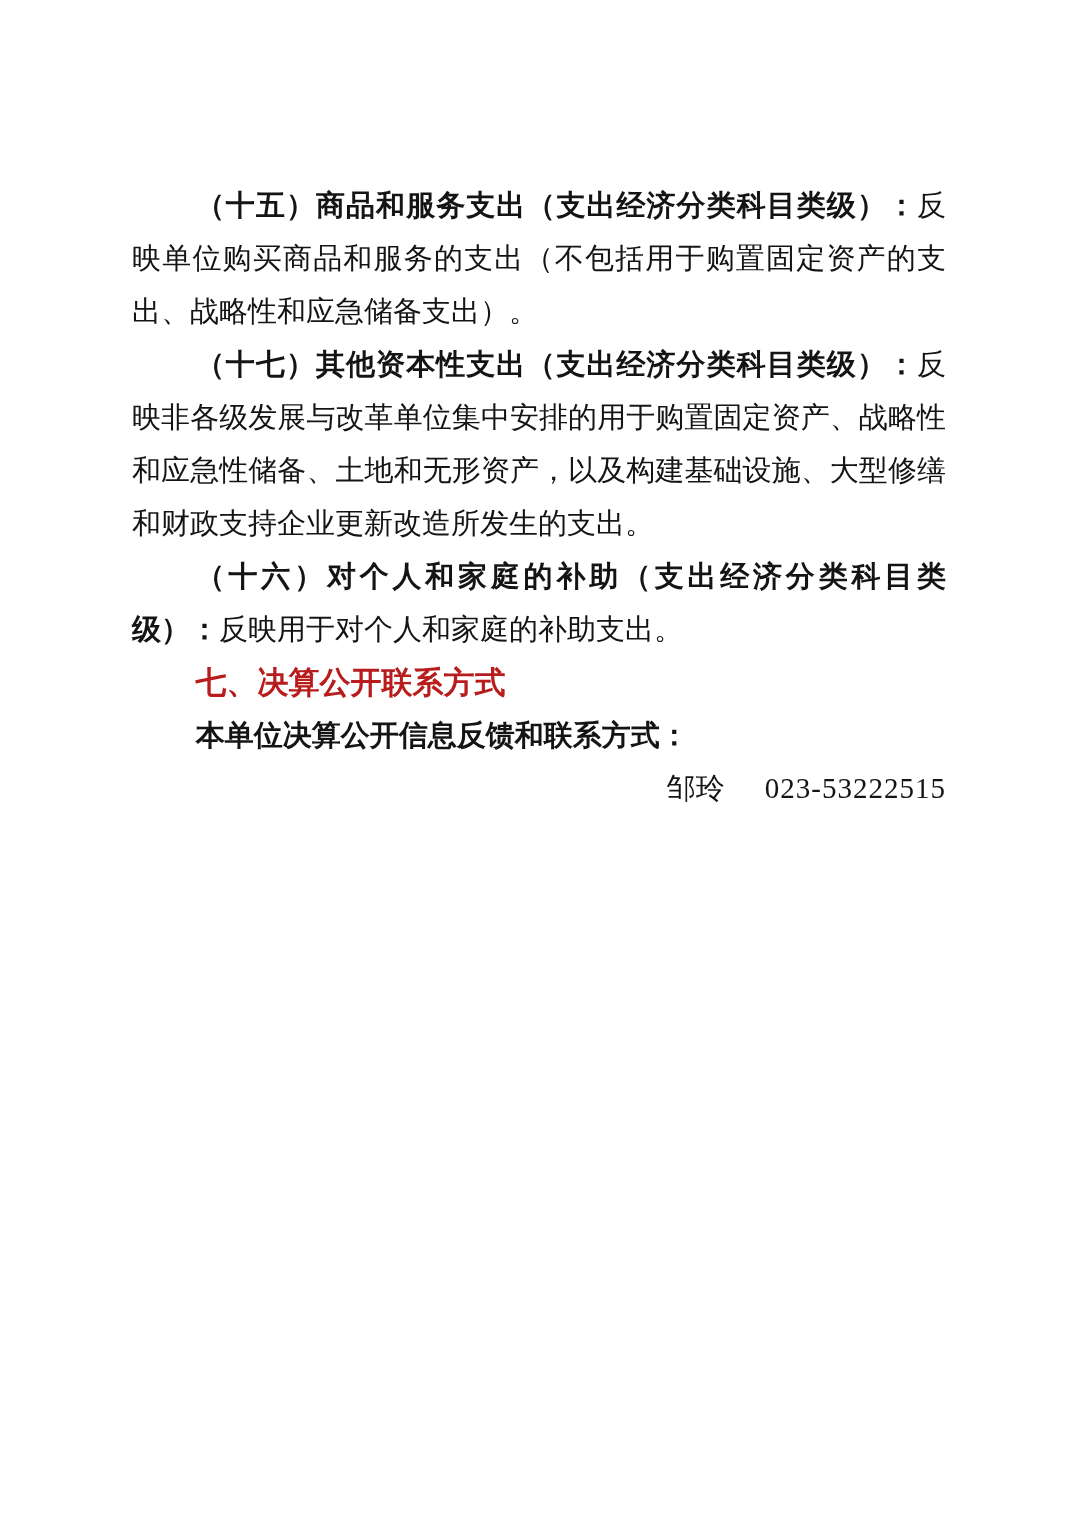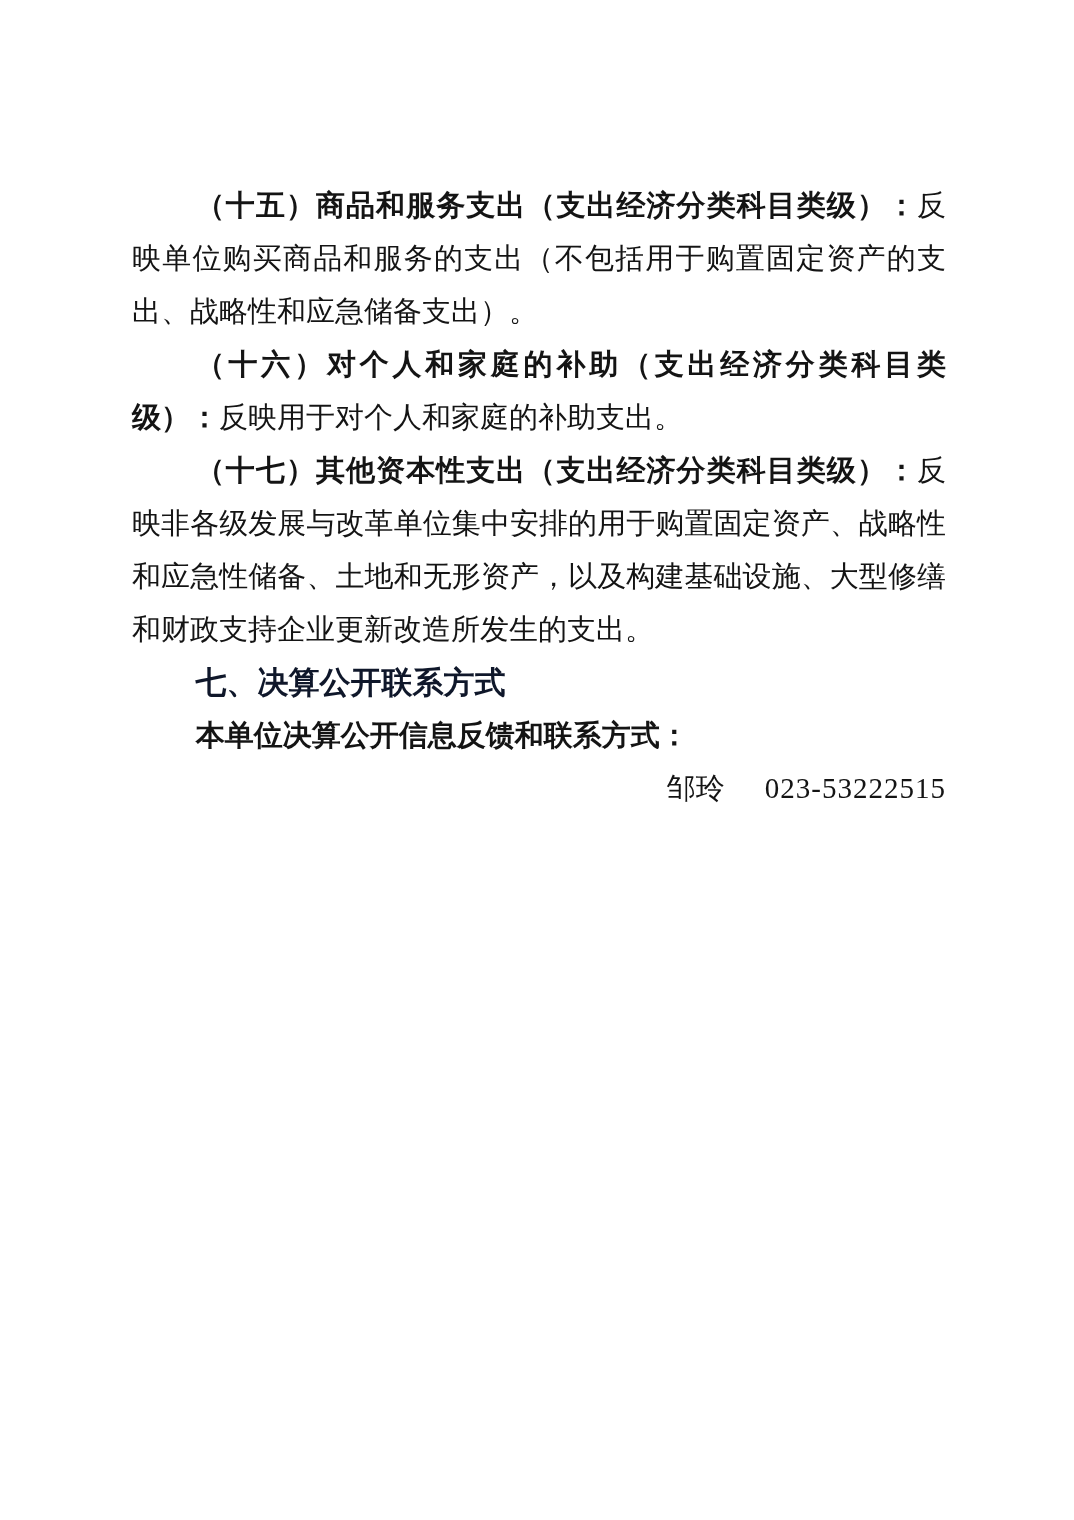--- a/index.html
+++ b/index.html
@@ -45,21 +45,21 @@
   }
   .section-heading {
     margin: 0;
     padding: 0;
     text-indent: 2.05em;
     font-family: "Liberation Sans", "DejaVu Sans", sans-serif;
     font-weight: bold;
     font-size: 31px;
     line-height: 53px;
     text-align: left;
-    color: #0f172a;
+    color: #b91c1c;
   }
   .plain-line {
     margin: 0;
     padding: 0;
     text-indent: 2.2em;
     text-align: left;
     font-weight: bold;
   }
   .contact-row {
     margin: 0;
@@ -73,23 +73,23 @@
   }
 </style>
 </head>
 <body>
 
 <div class="page">
   <div class="content">
 
     <p class="para"><span class="lead">（十五）商品和服务支出（支出经济分类科目类级）：</span><span>反映单位购买商品和服务的支出（不包括用于购置固定资产的支出、战略性和应急储备支出）。</span></p>
 
+    <p class="para"><span class="lead">（十七）其他资本性支出（支出经济分类科目类级）：</span><span>反映非各级发展与改革单位集中安排的用于购置固定资产、战略性和应急性储备、土地和无形资产，以及构建基础设施、大型修缮和财政支持企业更新改造所发生的支出。</span></p>
+
     <p class="para"><span class="lead">（十六）对个人和家庭的补助（支出经济分类科目类级）：</span><span>反映用于对个人和家庭的补助支出。</span></p>
-
-    <p class="para"><span class="lead">（十七）其他资本性支出（支出经济分类科目类级）：</span><span>反映非各级发展与改革单位集中安排的用于购置固定资产、战略性和应急性储备、土地和无形资产，以及构建基础设施、大型修缮和财政支持企业更新改造所发生的支出。</span></p>
 
 
     <h2 class="section-heading">七、决算公开联系方式</h2>
 
     <p class="plain-line">本单位决算公开信息反馈和联系方式：</p>
 
     <p class="contact-row"><span>邹玲</span><span class="phone">023-53222515</span></p>
 
   </div>
 </div>

